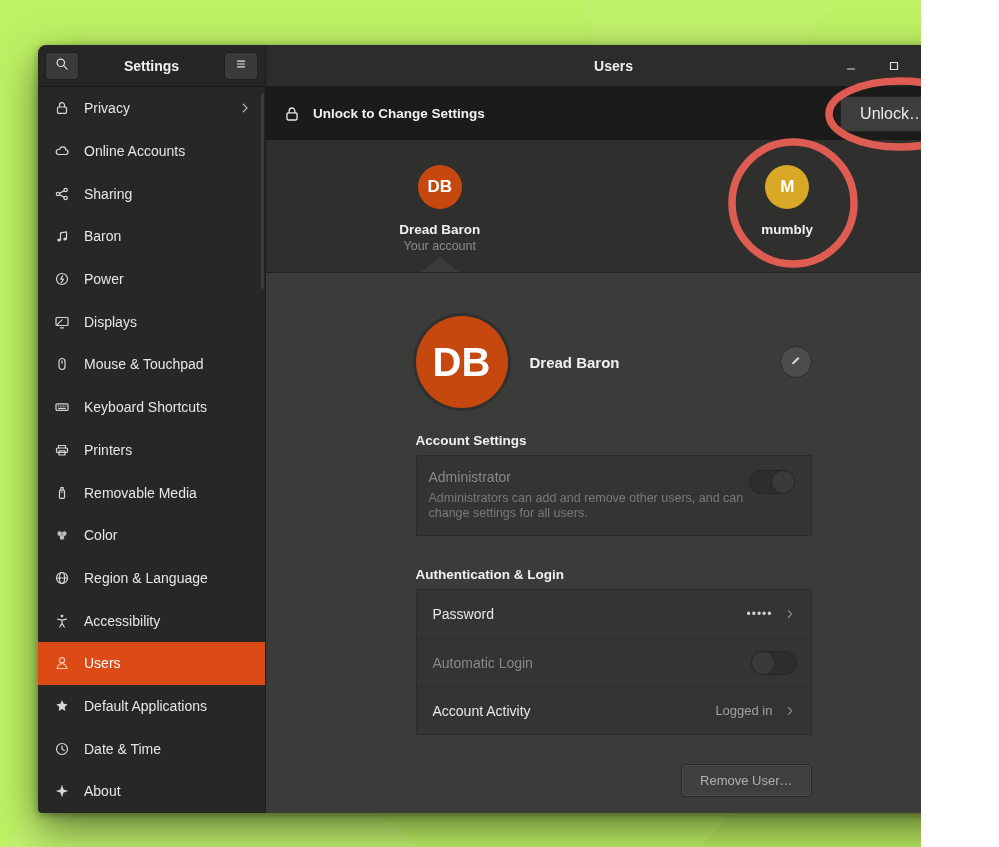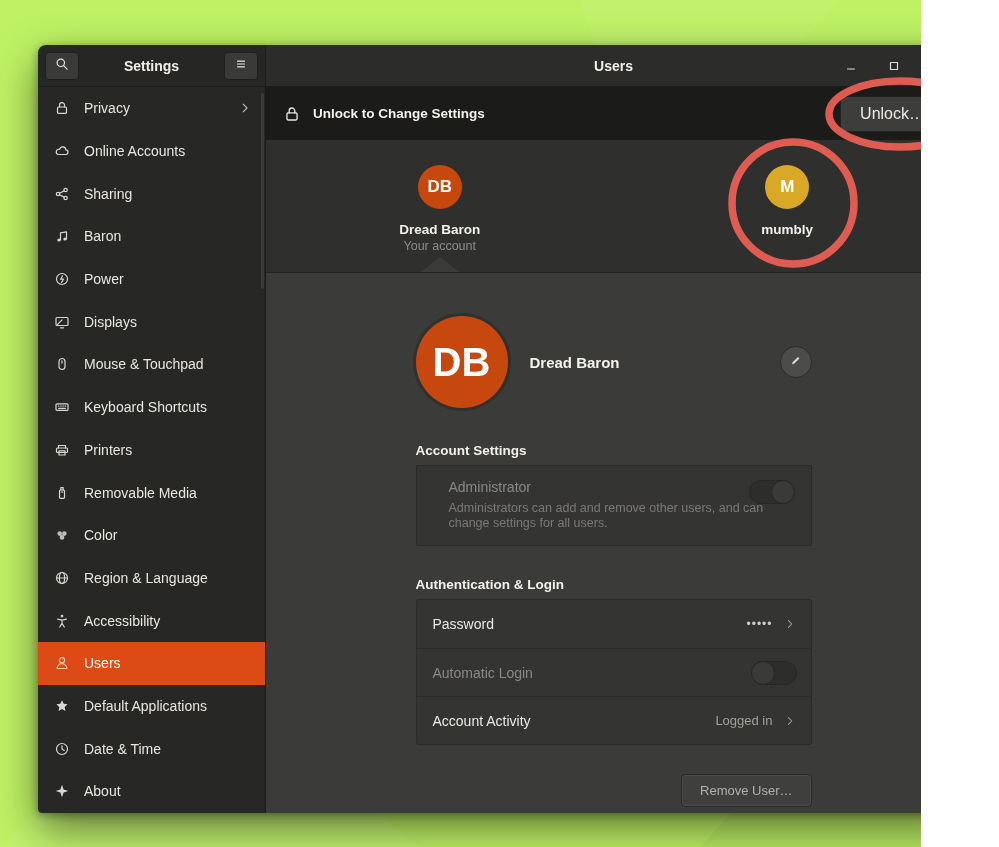--- a/index.html
+++ b/index.html
@@ -80,25 +80,25 @@
   .who-row { margin-top:43px; display:flex; align-items:center; }
   .big-avatar { width:92px; height:92px; border-radius:50%; background:#c6480f; color:#fff;
                 display:flex; align-items:center; justify-content:center; font-weight:bold;
                 font-size:40px; box-shadow:0 0 0 3px #30302e; }
   .who-name { margin-left:22px; color:#f4f2ef; font-weight:bold; font-size:15px; }
   .edit-btn { margin-left:auto; width:32px; height:32px; border-radius:50%; background:#4c4c4a;
               border:1px solid #2c2c2a; display:flex; align-items:center; justify-content:center;
               color:#dcdad7; cursor:pointer; }
 
   .section-hdr { color:#f2f0ed; font-weight:bold; font-size:13.5px; }
-  .hdr-account { margin-top:35px; }
+  .hdr-account { margin-top:25px; }
   .hdr-auth { margin-top:31px; }
 
   .card { margin-top:7px; background:#343432; border:1px solid #2a2a28; border-radius:2px; }
-  .admin-row { padding:13px 32px 14px; position:relative; }
+  .admin-row { padding:13px 12px 14px; position:relative; }
   .row-title { font-size:14px; color:#eae8e5; }
   .row-title.disabled { color:#8b8987; }
   .row-sub { margin-top:6px; color:#7b7977; font-size:12.5px; line-height:15px; width:320px; }
   .toggle { width:46px; height:24px; border-radius:12px; background:#2d2d2b; border:1px solid #262624;
             position:relative; flex:0 0 auto; }
   .toggle .knob { position:absolute; top:-1px; width:24px; height:24px; border-radius:50%;
                   background:#3a3a38; border:1px solid #262624; }
   .toggle.on .knob { right:-1px; }
   .toggle.off .knob { left:-1px; }
   .admin-toggle { position:absolute; right:16px; top:14px; }

